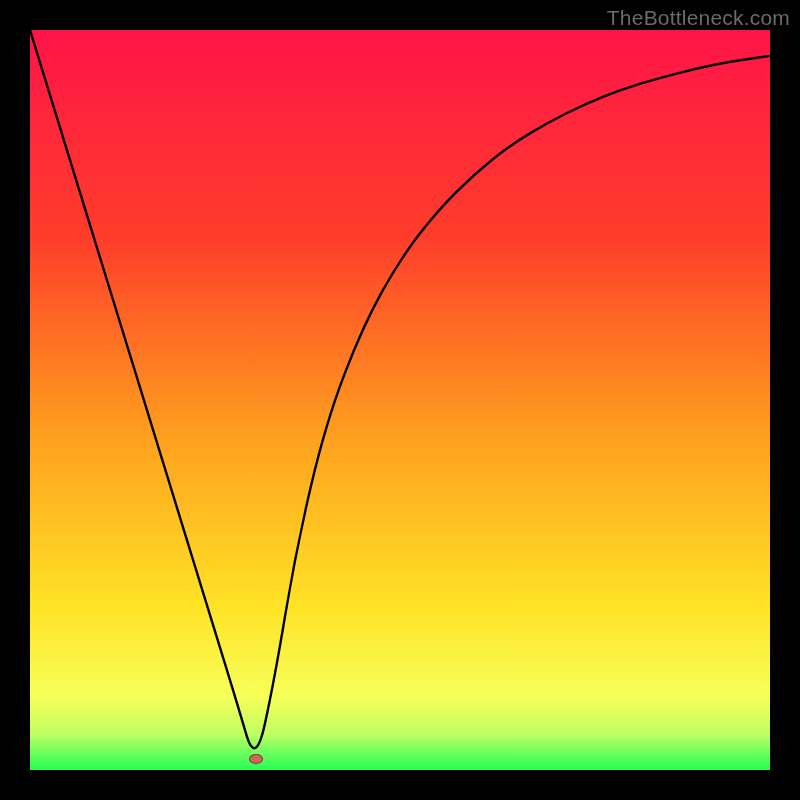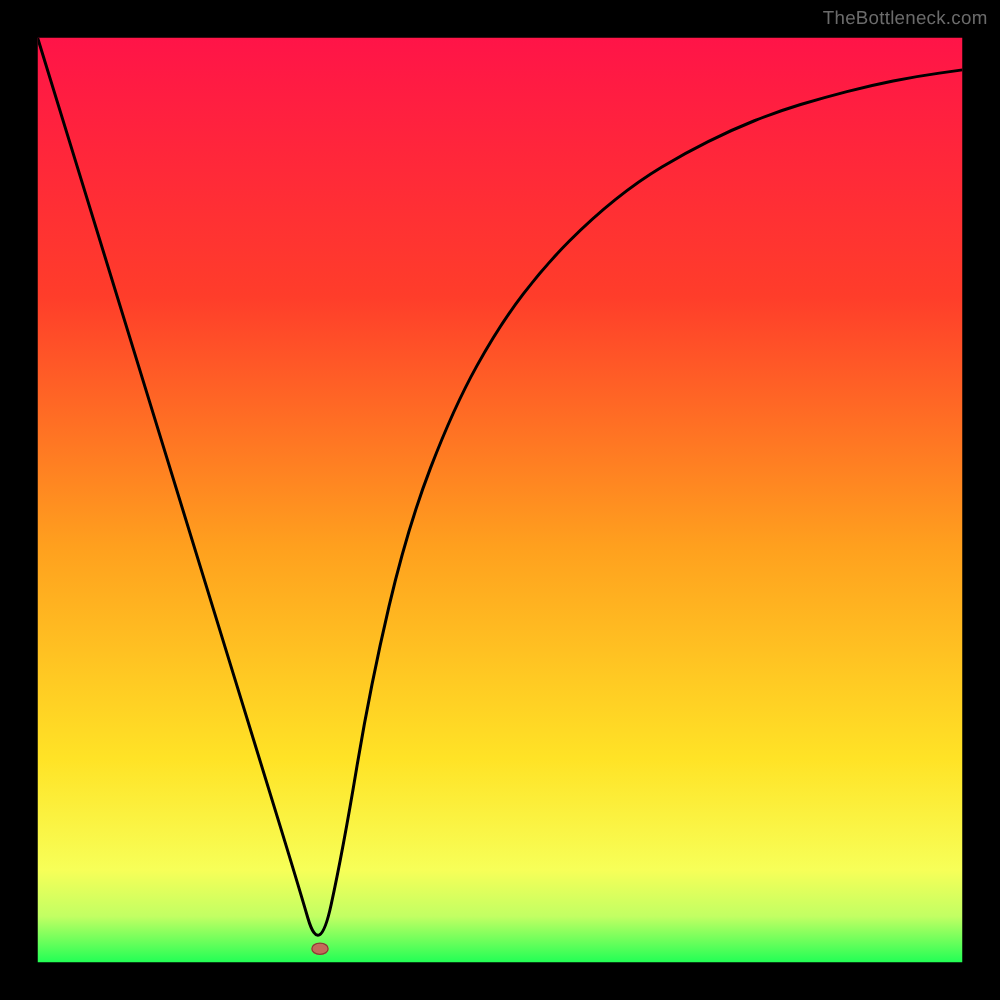--- a/index.html
+++ b/index.html
@@ -41,21 +41,21 @@
     width: 14px;
     height: 10px;
     border-radius: 50%;
     transform: translate(-50%, -50%);
   }
   .watermark {
     position: absolute;
     top: 6px;
     right: 10px;
     color: #6b6b6b;
-    font-size: 15px;
+    font-size: 21px;
     letter-spacing: 0.2px;
     user-select: none;
   }
 </style>
 </head>
 <body>
 
 <div class="frame">
 
   <div class="plot-area">

